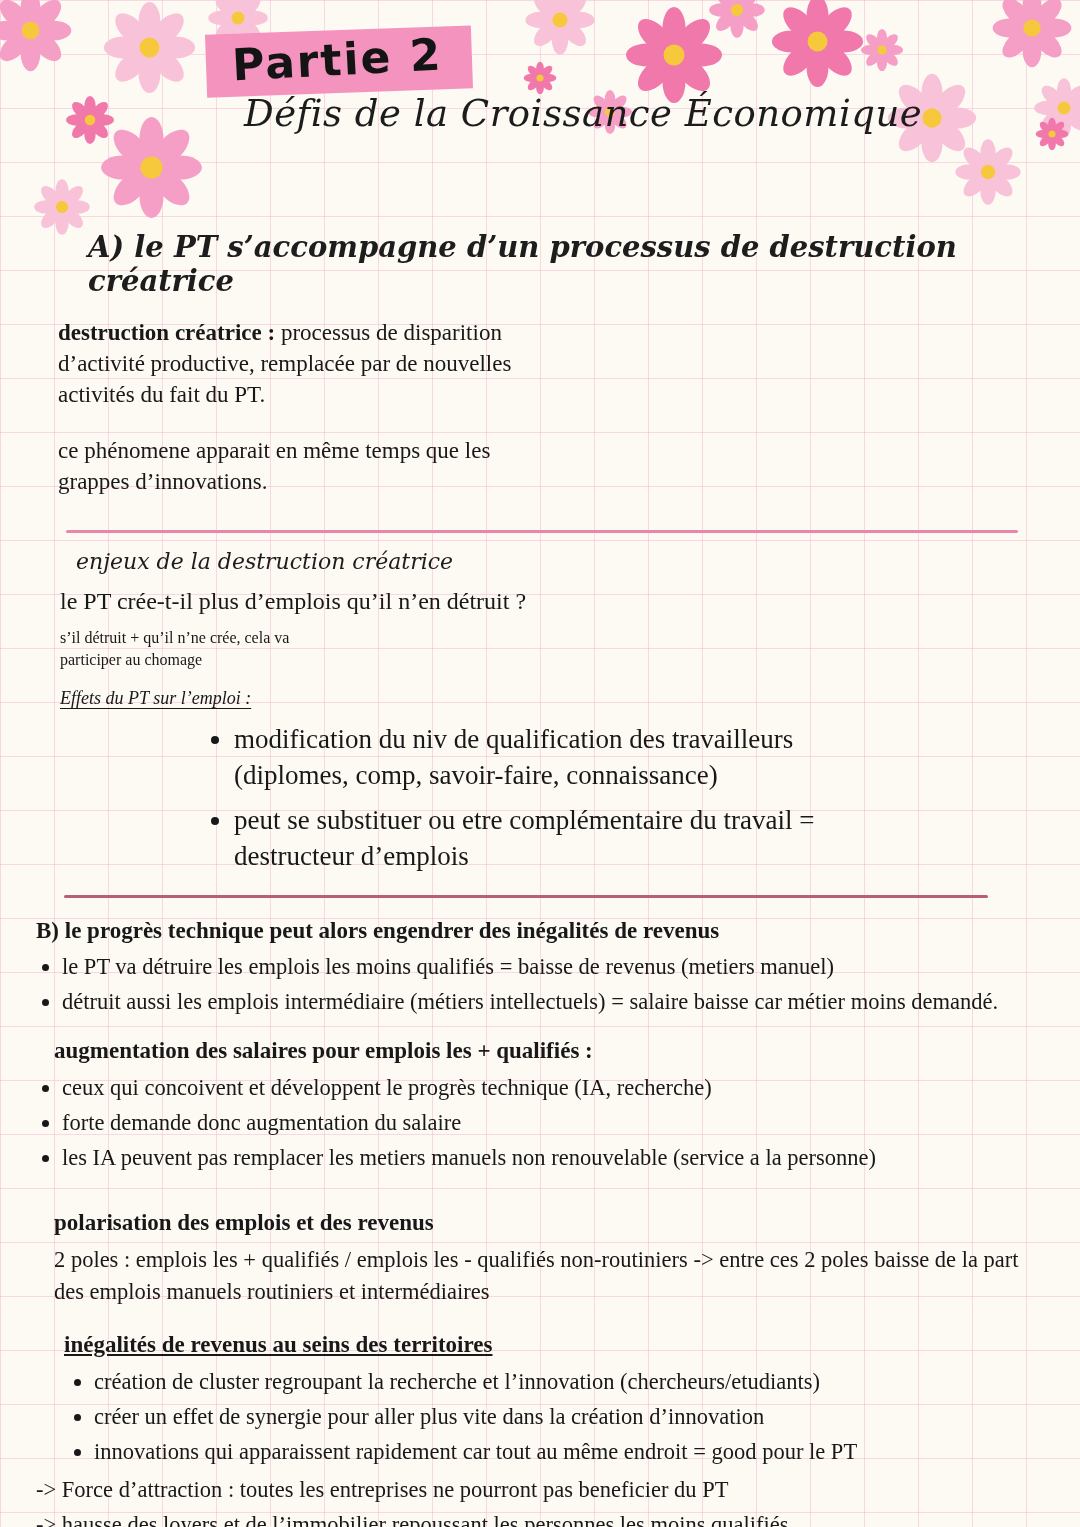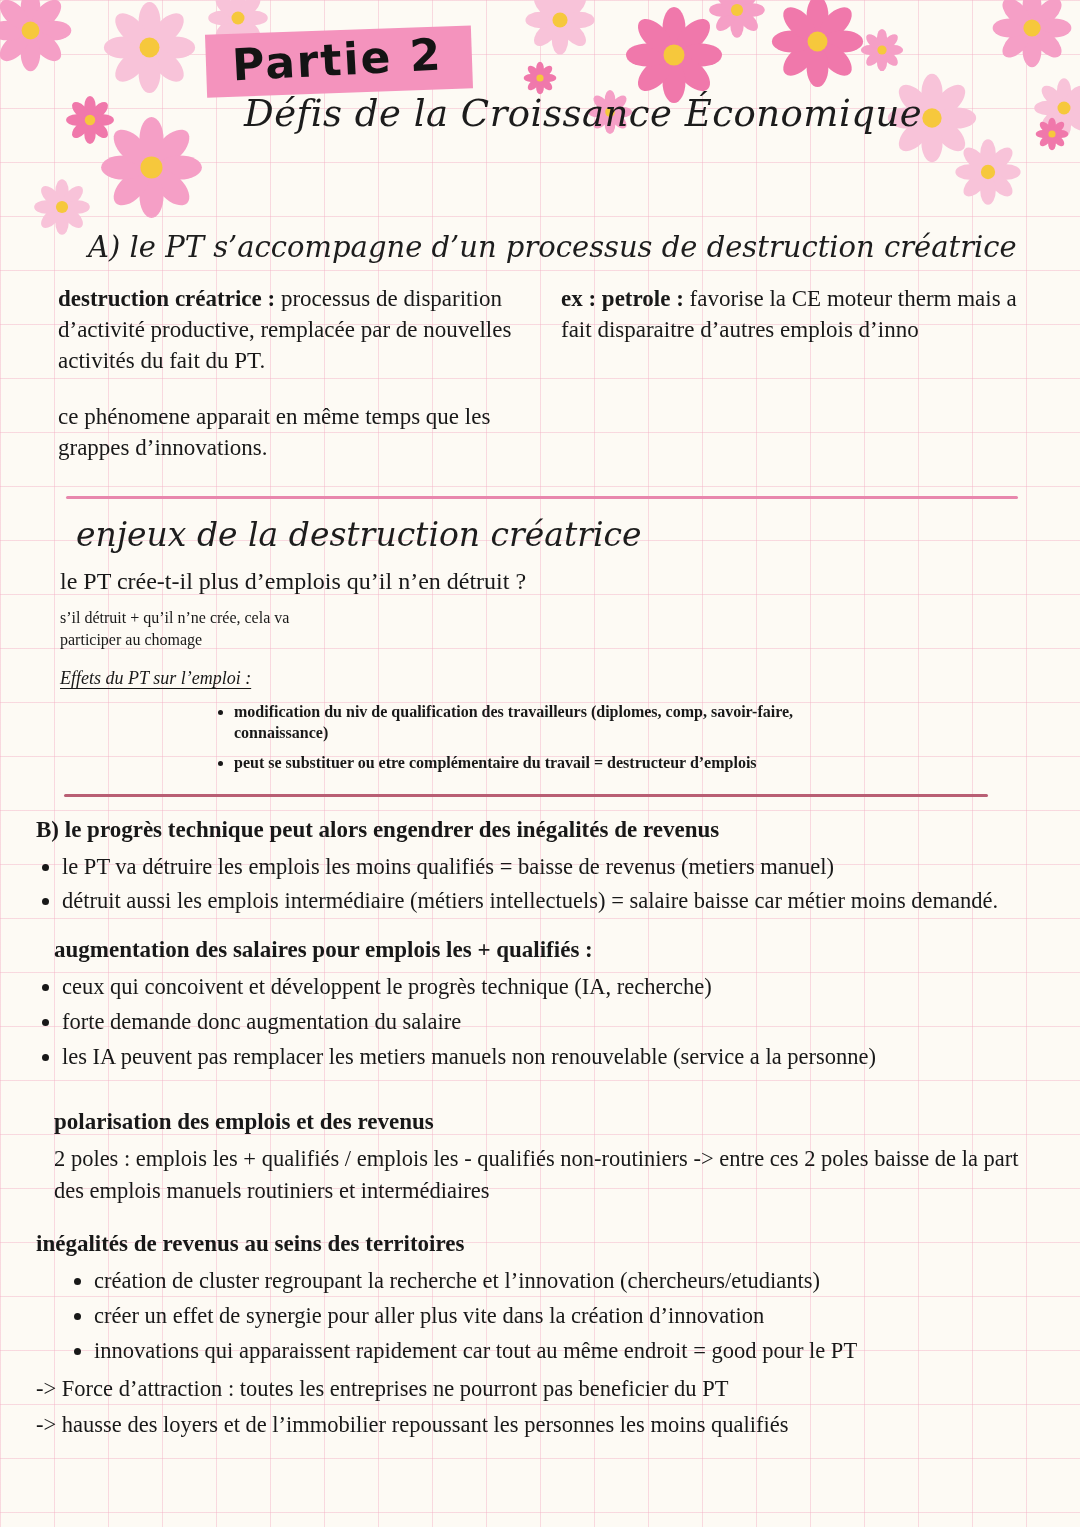--- a/index.html
+++ b/index.html
@@ -27,39 +27,39 @@
     font-weight:800;font-size:44px;letter-spacing:2px;
     transform:rotate(-1deg);
     color:#141414;
   }
   .subtitle{
     position:absolute;left:244px;top:92px;margin:0;
     font-family:"DejaVu Serif",serif;font-style:italic;font-weight:400;
     font-size:37px;letter-spacing:.5px;color:#1c1c1c;white-space:nowrap;
   }
   .script{font-family:"DejaVu Serif",serif;font-style:italic;font-weight:400;margin:0;color:#1d1d1d;}
-  .script.lg{font-size:29px;margin:44px 0 10px 88px;}
-  .script.md{font-size:33px;margin:16px 16px 4px 76px;font-style:italic;}
+  .script.lg{font-size:29px;margin:44px 0 10px 88px;font-weight:bold;}
+  .script.md{font-size:22px;margin:16px 16px 4px 76px;font-style:italic;}
   .cols{display:flex;gap:42px;padding:10px 58px 0 58px;position:relative;z-index:1;}
   .col{flex:1;font-size:23px;line-height:1.34;}
   .col p{margin:0 0 26px 0;}
   .divider{border:none;height:3px;border-radius:2px;}
   .divider.pink{background:var(--divider-pink,#e887ad);margin:6px 62px 0 66px;}
   .divider.dark{background:var(--divider-dark,#b95f74);margin:20px 92px 0 64px;}
   .center{text-align:left;}
   .question{font-size:24px;margin:14px 140px 0 60px;}
   .answer{font-size:16px;line-height:1.4;margin:12px 180px 0 60px;}
   .effects{font-size:18px;margin:16px 150px 0 60px;font-style:italic;}
   .underline{text-decoration:underline;text-underline-offset:4px;}
-  .enjeux-list{margin:12px 0 0 212px;padding-left:22px;width:620px;font-size:16px;line-height:1.35;font-weight:bold;}
+  .enjeux-list{margin:12px 0 0 212px;padding-left:22px;width:620px;font-size:27px;line-height:1.35;}
   .enjeux-list li{margin-bottom:8px;}
   .section-b{padding:18px 40px 0 36px;font-size:22.5px;position:relative;z-index:1;}
   .section-b h4{margin:0 0 6px 0;font-size:23px;font-weight:700;line-height:1.3;}
   .section-b h4.sub{margin:18px 0 6px 18px;}
-  .section-b h4.sub3{margin-left:0;margin-top:22px;}
+  .section-b h4.sub3{margin-left:28px;margin-top:22px;text-decoration:underline;}
   .b-list{margin:4px 0 8px 2px;padding-left:24px;line-height:1.42;}
   .b-list li{margin-bottom:3px;}
   .b-list.spaced{margin-left:34px;margin-bottom:6px;}
   .b-para{margin:2px 0 0 18px;width:996px;line-height:1.42;}
   .arrow-line{margin:3px 0 4px 0;line-height:1.42;}
 </style>
 </head>
 <body>
 
 <div class="page">
@@ -108,21 +108,20 @@
   </header>
 
   <section>
     <h3 class="script lg">A) le PT s’accompagne d’un processus de destruction créatrice</h3>
     <div class="cols">
       <div class="col">
         <p><strong>destruction créatrice :</strong> <span>processus de disparition d’activité productive, remplacée par de nouvelles activités du fait du PT.</span></p>
         <p>ce phénomene apparait en même temps que les grappes d’innovations.</p>
       </div>
       <div class="col">
-        <p><strong>ex : petrole :</strong> <span>favorise la CE moteur therm mais a fait disparaitre d’autres emplois d’inno</span></p>
       </div>
     </div>
   </section>
 
   <hr class="divider pink">
 
   <section>
     <h3 class="script md">enjeux de la destruction créatrice</h3>
     <p class="question center">le PT crée-t-il plus d’emplois qu’il n’en détruit ?</p>
     <p class="answer center"><span>s’il détruit + qu’il n’ne crée, cela va</span><br><span>participer au chomage</span></p>

